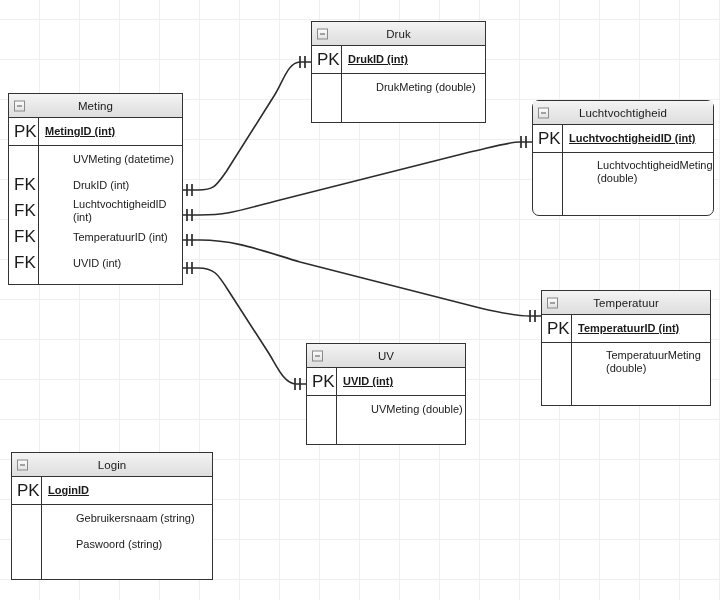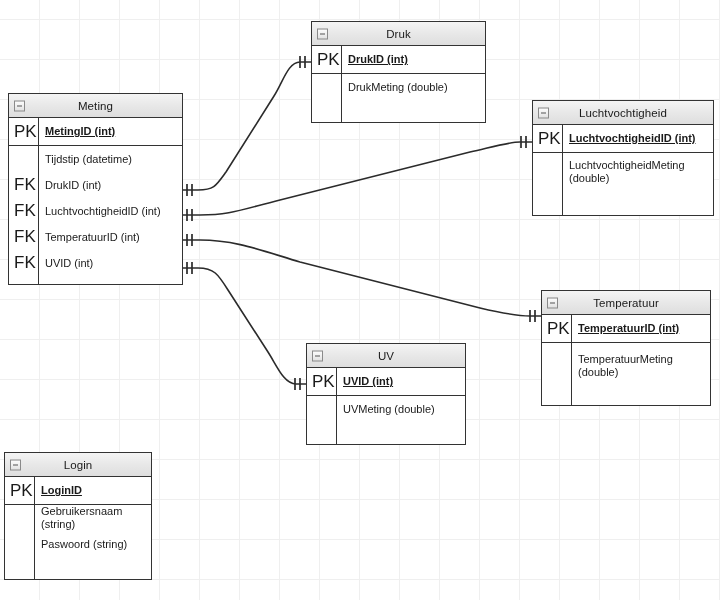--- a/index.html
+++ b/index.html
@@ -79,20 +79,21 @@
     align-items: center;
   }
   .attr-section {
     position: relative;
     box-sizing: border-box;
   }
   .attr-row {
     display: flex;
     align-items: center;
     height: 26px;
+    gap: 28px;
   }
   .keycol {
     width: 30px;
     min-width: 30px;
     box-sizing: border-box;
     font-size: 17px;
     color: #1a1a1a;
     padding-left: 5px;
     align-self: stretch;
     display: flex;
@@ -174,21 +175,21 @@
       <span class="collapse-icon"></span>
       <span class="entity-title">Meting</span>
     </div>
     <div class="key-row">
       <span class="keycol">PK</span>
       <span class="namecol pk-name">MetingID (int)</span>
     </div>
     <div class="attr-section">
       <div class="attr-row">
         <span class="keycol"></span>
-        <span class="namecol">Tijdstip (datetime)</span>
+        <span class="namecol">UVMeting (datetime)</span>
       </div>
       <div class="attr-row">
         <span class="keycol">FK</span>
         <span class="namecol">DrukID (int)</span>
       </div>
       <div class="attr-row">
         <span class="keycol">FK</span>
         <span class="namecol">LuchtvochtigheidID (int)</span>
       </div>
       <div class="attr-row">
@@ -218,21 +219,21 @@
       <div class="attr-row">
         <span class="keycol"></span>
         <span class="namecol">DrukMeting (double)</span>
       </div>
       <div class="attr-filler" style="height:22px;">
         <span class="keycol"></span>
       </div>
     </div>
   </div>
 
-  <div class="entity" style="left:532px; top:100px; width:182px;">
+  <div class="entity" style="left:532px; top:100px; width:182px;border-radius:7px;">
     <div class="entity-header">
       <span class="collapse-icon"></span>
       <span class="entity-title">Luchtvochtigheid</span>
     </div>
     <div class="key-row">
       <span class="keycol">PK</span>
       <span class="namecol pk-name">LuchtvochtigheidID (int)</span>
     </div>
     <div class="attr-section">
       <div class="attr-row" style="height:40px; align-items:flex-start;">
@@ -248,21 +249,21 @@
   <div class="entity" style="left:541px; top:274px; width:170px;margin-top:16px;">
     <div class="entity-header">
       <span class="collapse-icon"></span>
       <span class="entity-title">Temperatuur</span>
     </div>
     <div class="key-row">
       <span class="keycol">PK</span>
       <span class="namecol pk-name">TemperatuurID (int)</span>
     </div>
     <div class="attr-section">
-      <div class="attr-row" style="height:40px; align-items:center;">
+      <div class="attr-row" style="height:40px; align-items:flex-start;">
         <span class="keycol"></span>
         <span class="namecol" style="padding-top:6px; width:118px;">TemperatuurMeting (double)</span>
       </div>
       <div class="attr-filler" style="height:22px;">
         <span class="keycol"></span>
       </div>
     </div>
   </div>
 
   <div class="entity" style="left:306px; top:343px; width:160px;">
@@ -278,21 +279,21 @@
       <div class="attr-row">
         <span class="keycol"></span>
         <span class="namecol">UVMeting (double)</span>
       </div>
       <div class="attr-filler" style="height:22px;">
         <span class="keycol"></span>
       </div>
     </div>
   </div>
 
-  <div class="entity" style="left:4px; top:452px; width:148px;">
+  <div class="entity" style="left:11px; top:452px; width:202px;">
     <div class="entity-header">
       <span class="collapse-icon"></span>
       <span class="entity-title">Login</span>
     </div>
     <div class="key-row">
       <span class="keycol">PK</span>
       <span class="namecol pk-name">LoginID</span>
     </div>
     <div class="attr-section">
       <div class="attr-row">

